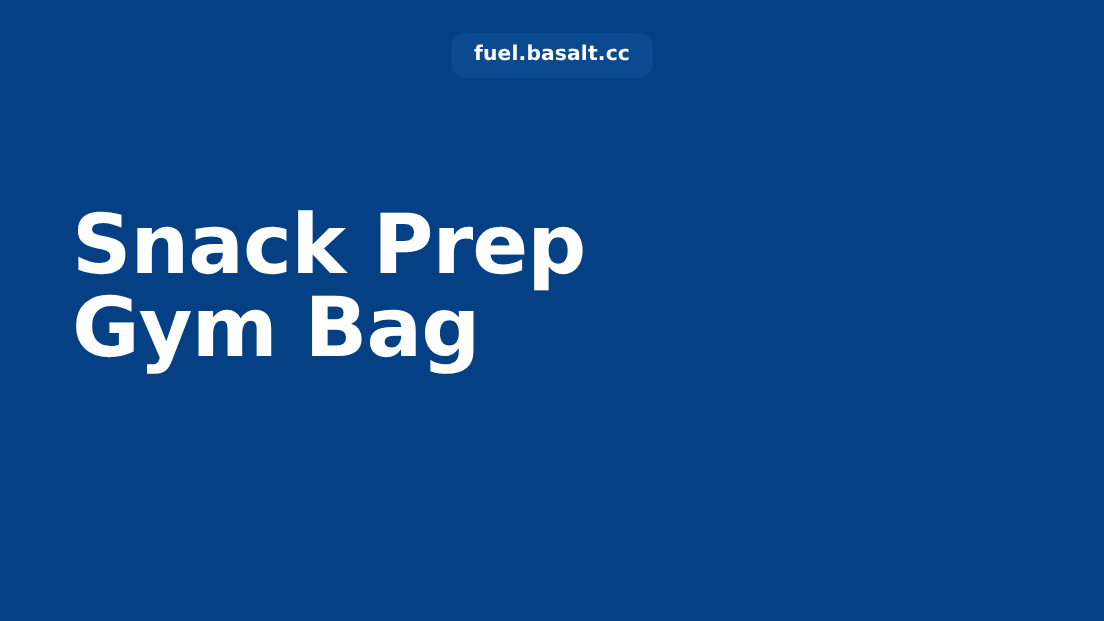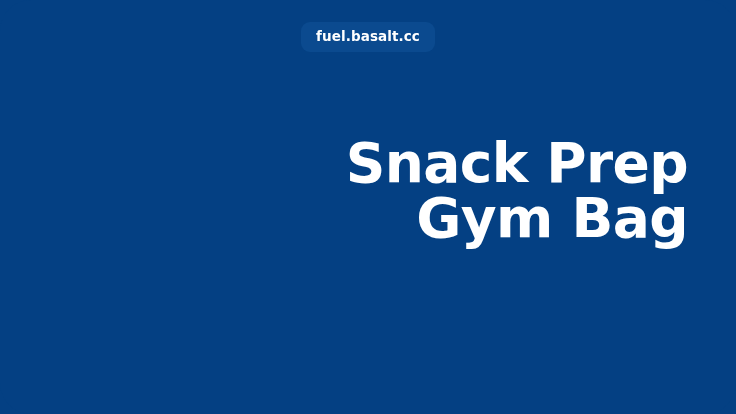--- a/index.html
+++ b/index.html
@@ -49,21 +49,21 @@
     left: 0;
     width: 736px;
     height: 414px;
     display: flex;
     align-items: center;
     justify-content: center;
     pointer-events: none;
   }
   #headline {
     width: 640px;
-    text-align: right;
+    text-align: left;
     font-size: 55px;
     line-height: 55px;
     font-weight: 700;
     letter-spacing: -0.6px;
     color: #ffffff;
     margin-top: 4px;
     pointer-events: auto;
   }
   #headline .line {
     display: block;

